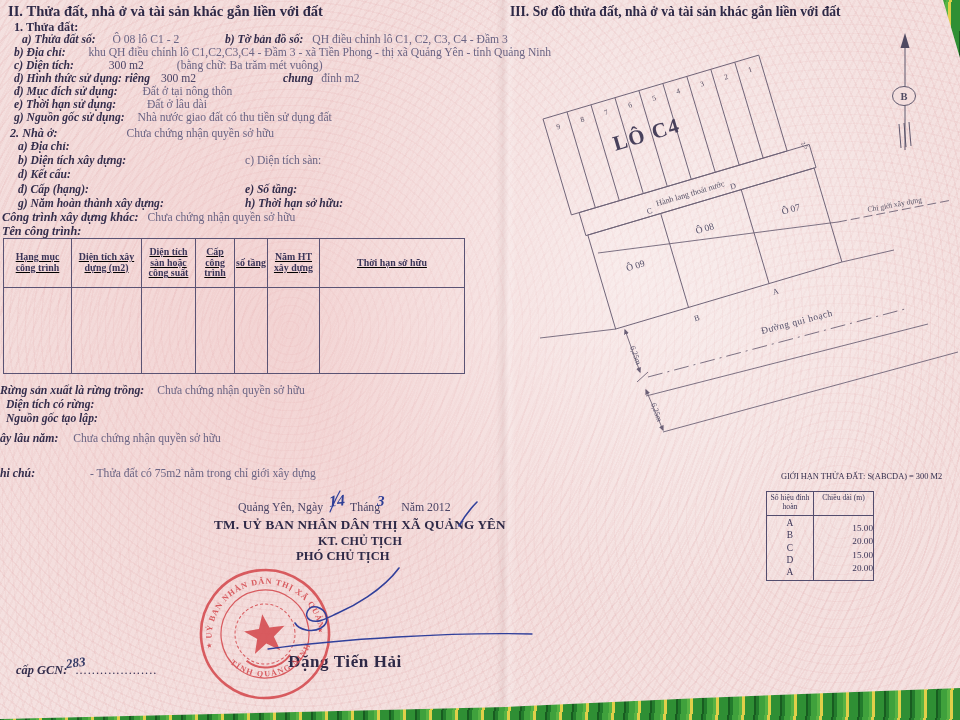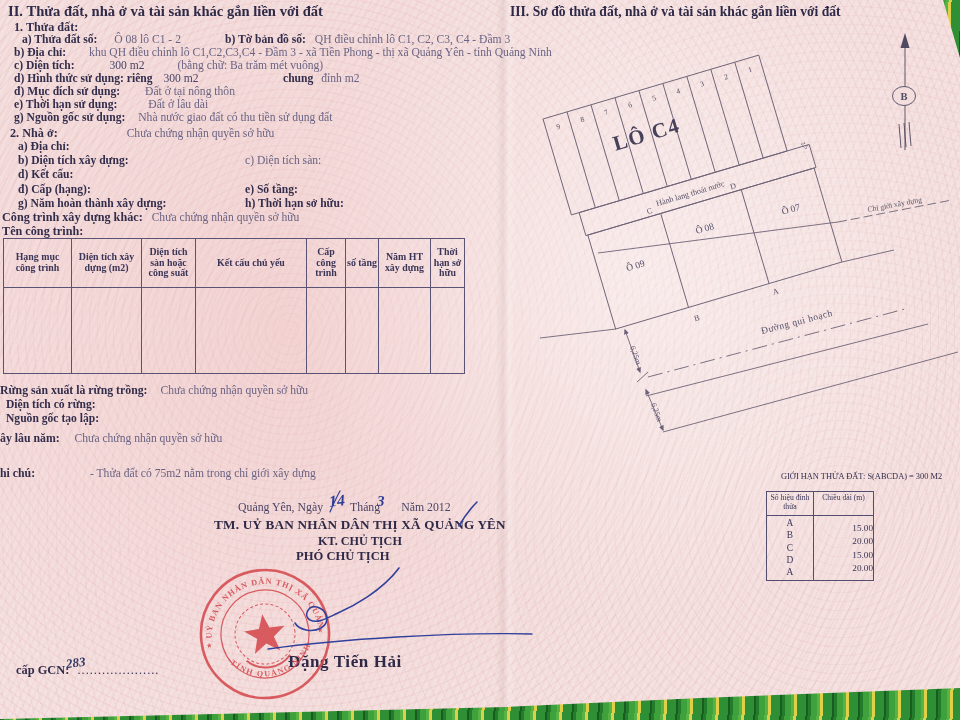--- a/index.html
+++ b/index.html
@@ -10,28 +10,28 @@
     clip-path:polygon(0 0,943px 0,960px 58px,960px 688px,700px 698px,505px 707px,0 719px);
     background-color:#f3dedd;
     background-image:
       linear-gradient(90deg,rgba(0,0,0,0) 496px,rgba(187,150,150,0.18) 503px,rgba(255,255,255,0.22) 509px,rgba(0,0,0,0) 516px),
       radial-gradient(circle at 66% 38%,rgba(255,255,255,0.45),rgba(255,255,255,0) 45%),
       radial-gradient(circle at 30% 46%,rgba(241,198,198,0.5),rgba(250,240,240,0) 55%),
       repeating-radial-gradient(circle at 290px 330px,rgba(222,160,162,0.15) 0 1.5px,rgba(255,255,255,0) 1.5px 8px),
       repeating-radial-gradient(circle at 840px 520px,rgba(222,160,162,0.11) 0 1.5px,rgba(255,255,255,0) 1.5px 9px),
       repeating-linear-gradient(115deg,rgba(236,205,205,0.22) 0 2px,rgba(250,238,238,0.18) 2px 6px);}
   .ln{position:absolute;white-space:nowrap;font-size:11.6px;color:#4a4466;line-height:1.1;}
-  .ln b{color:#332d4c;}
+  .ln b{color:#332d4c;font-style:italic;}
   .ttl{font-size:14.6px;font-weight:bold;color:#2e2947;}
   .sub{font-size:12.2px;font-weight:bold;color:#332d4c;}
   .vf{color:#6a6484;}
   .seg{position:absolute;white-space:nowrap;}
   
   .wtable{position:absolute;left:3px;top:238px;width:460px;height:134px;display:flex;border:1.3px solid #5a5374;}
-  .wcol{flex:0 0 auto;display:flex;flex-direction:column;border-left:1.1px solid #5a5374;}
+  .wcol{flex:0 0 auto;display:flex;flex-direction:column;border-left:1.1px solid #5a5374;text-decoration:underline;}
   .wcol:first-child{border-left:none;}
   .whead{height:46px;border-bottom:1.1px solid #5a5374;font-size:9.9px;font-weight:bold;color:#3b3558;
     display:flex;align-items:center;justify-content:center;text-align:center;line-height:1.1;padding:1px 1px;}
   
   .vtable{position:absolute;left:766px;top:491px;width:106px;border:1.1px solid #534d6e;color:#3b3558;background:rgba(255,255,255,0.06);}
   .vhead{display:flex;border-bottom:1.1px solid #534d6e;}
   .vhead div{font-size:7.7px;text-align:center;line-height:1.15;padding:2px 0 3px;}
   .vh1{width:46px;border-right:1.1px solid #534d6e;}
   .vh2{flex:1;}
   .vbody{display:flex;height:64px;}
@@ -115,23 +115,20 @@
     <div class="wtable">
       <div class="wcol" style="width:67px">
           <div class="whead">Hạng mục công trình</div>
         </div>
       <div class="wcol" style="width:69px">
           <div class="whead">Diện tích xây dựng (m2)</div>
         </div>
       <div class="wcol" style="width:53px">
           <div class="whead">Diện tích sàn hoặc công suất</div>
         </div>
-      <div class="wcol" style="width:110px">
-          <div class="whead">Kết cấu chủ yếu</div>
-        </div>
       <div class="wcol" style="width:38px">
           <div class="whead">Cấp công trình</div>
         </div>
       <div class="wcol" style="width:32px">
           <div class="whead">số tầng</div>
         </div>
       <div class="wcol" style="width:51px">
           <div class="whead">Năm HT xây dựng</div>
         </div>
       <div class="wcol" style="flex:1">
@@ -171,21 +168,21 @@
       <b>cấp GCN:</b>
       <span style="margin-left:5px;letter-spacing:1px;color:#3b3558">....................</span>
     </div>
     <div class="hw" style="left:66px;top:655px;font-size:13px;color:#343a66;transform:rotate(-7deg)">283</div>
 
     <div class="ln ttl" style="left:510px;top:5px;font-size:13.6px">III. Sơ đồ thửa đất, nhà ở và tài sản khác gắn liền với đất</div>
 
     <div class="ln" style="left:781px;top:472px;font-size:8.4px;font-weight:normal;color:#332d4c">GIỚI HẠN THỬA ĐẤT: S(ABCDA) = 300 M2</div>
     <div class="vtable">
       <div class="vhead">
-        <div class="vh1">Số hiệu đỉnh thửa</div>
+        <div class="vh1">Số hiệu đỉnh hoàn</div>
         <div class="vh2">Chiều dài (m)</div>
       </div>
       <div class="vbody">
         <div class="vc1">
           <div>A</div>
           <div>B</div>
           <div>C</div>
           <div>D</div>
           <div>A</div>
         </div>

